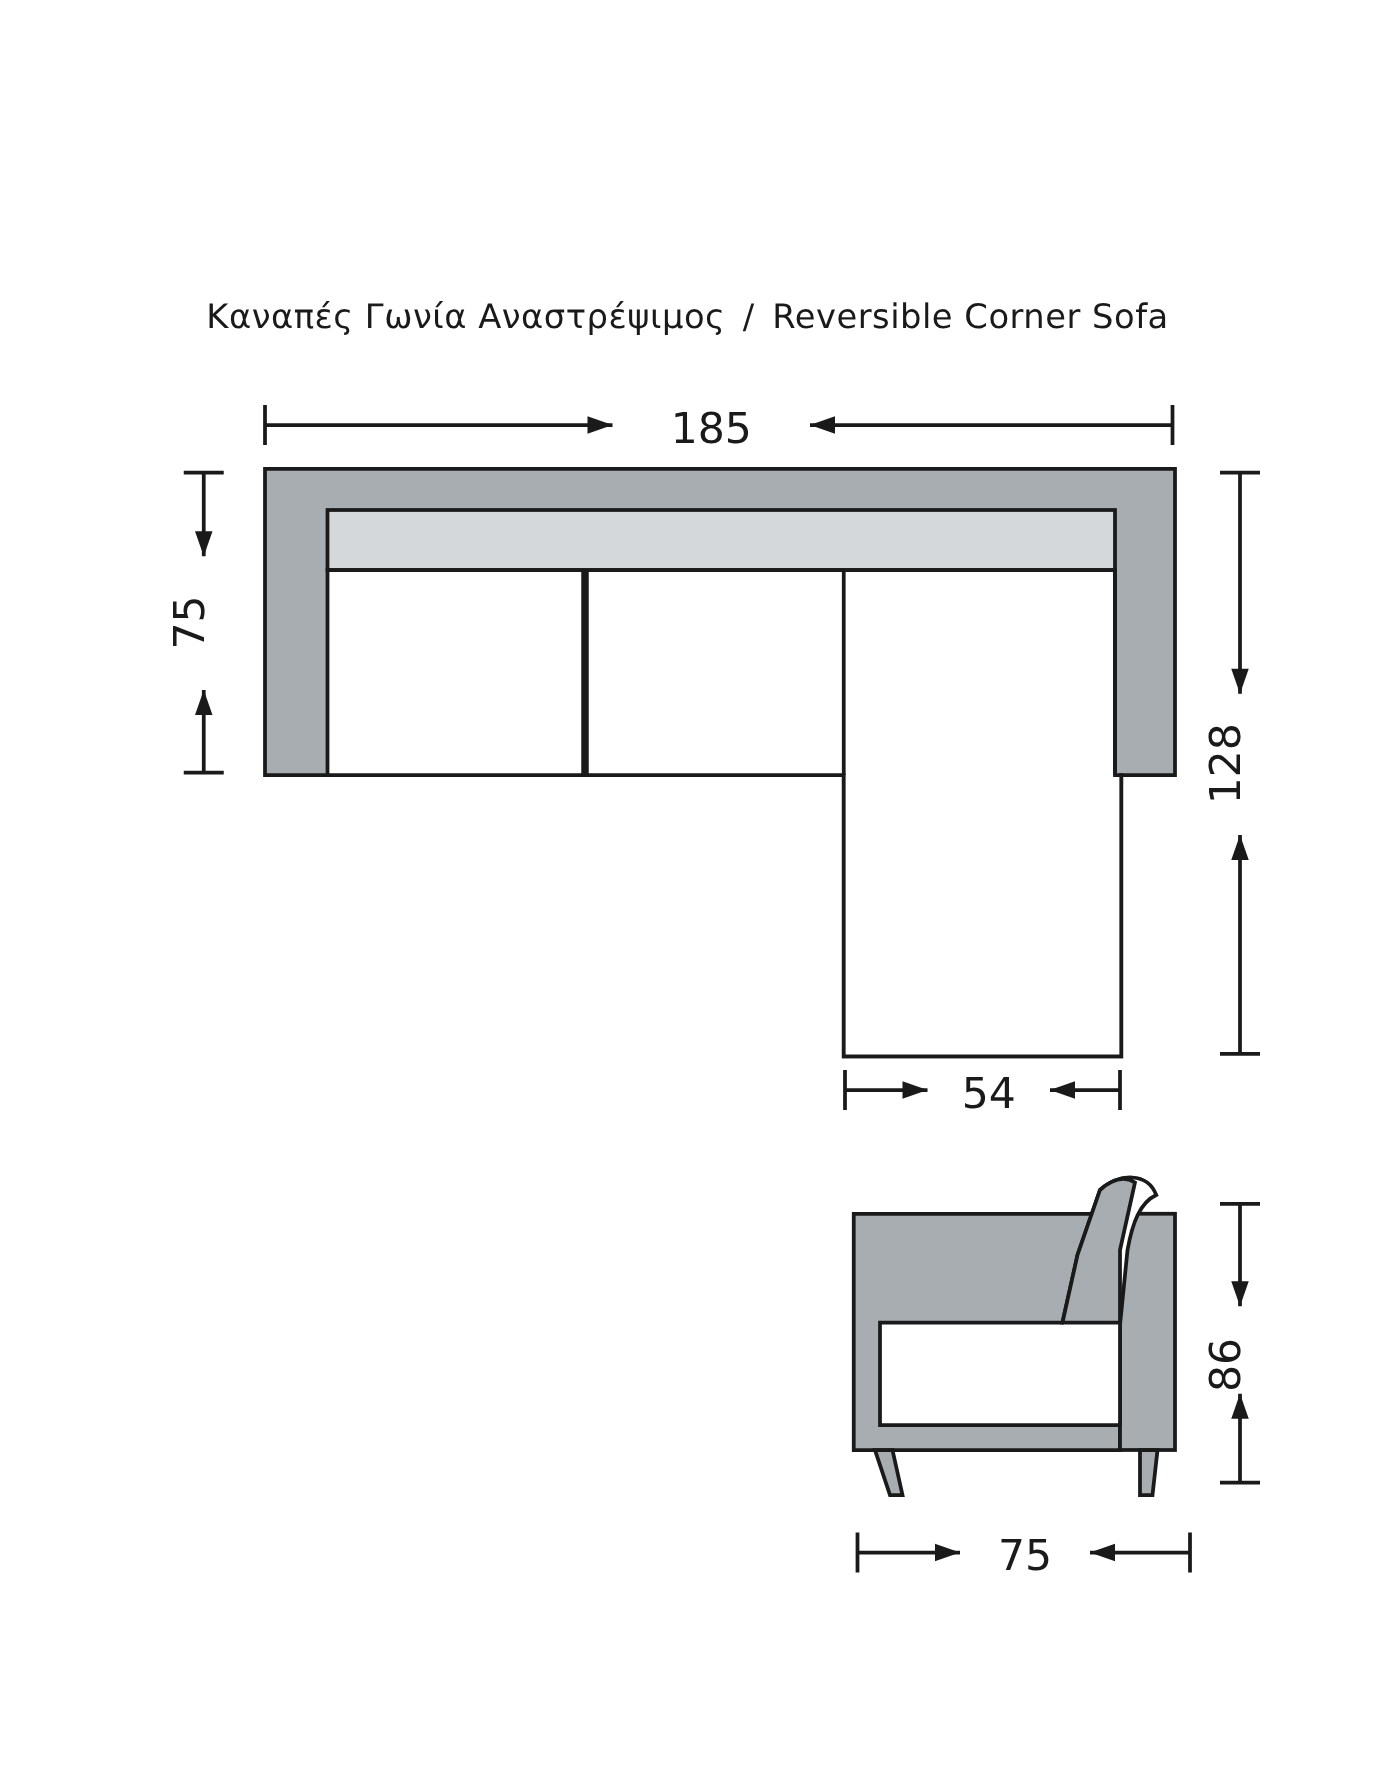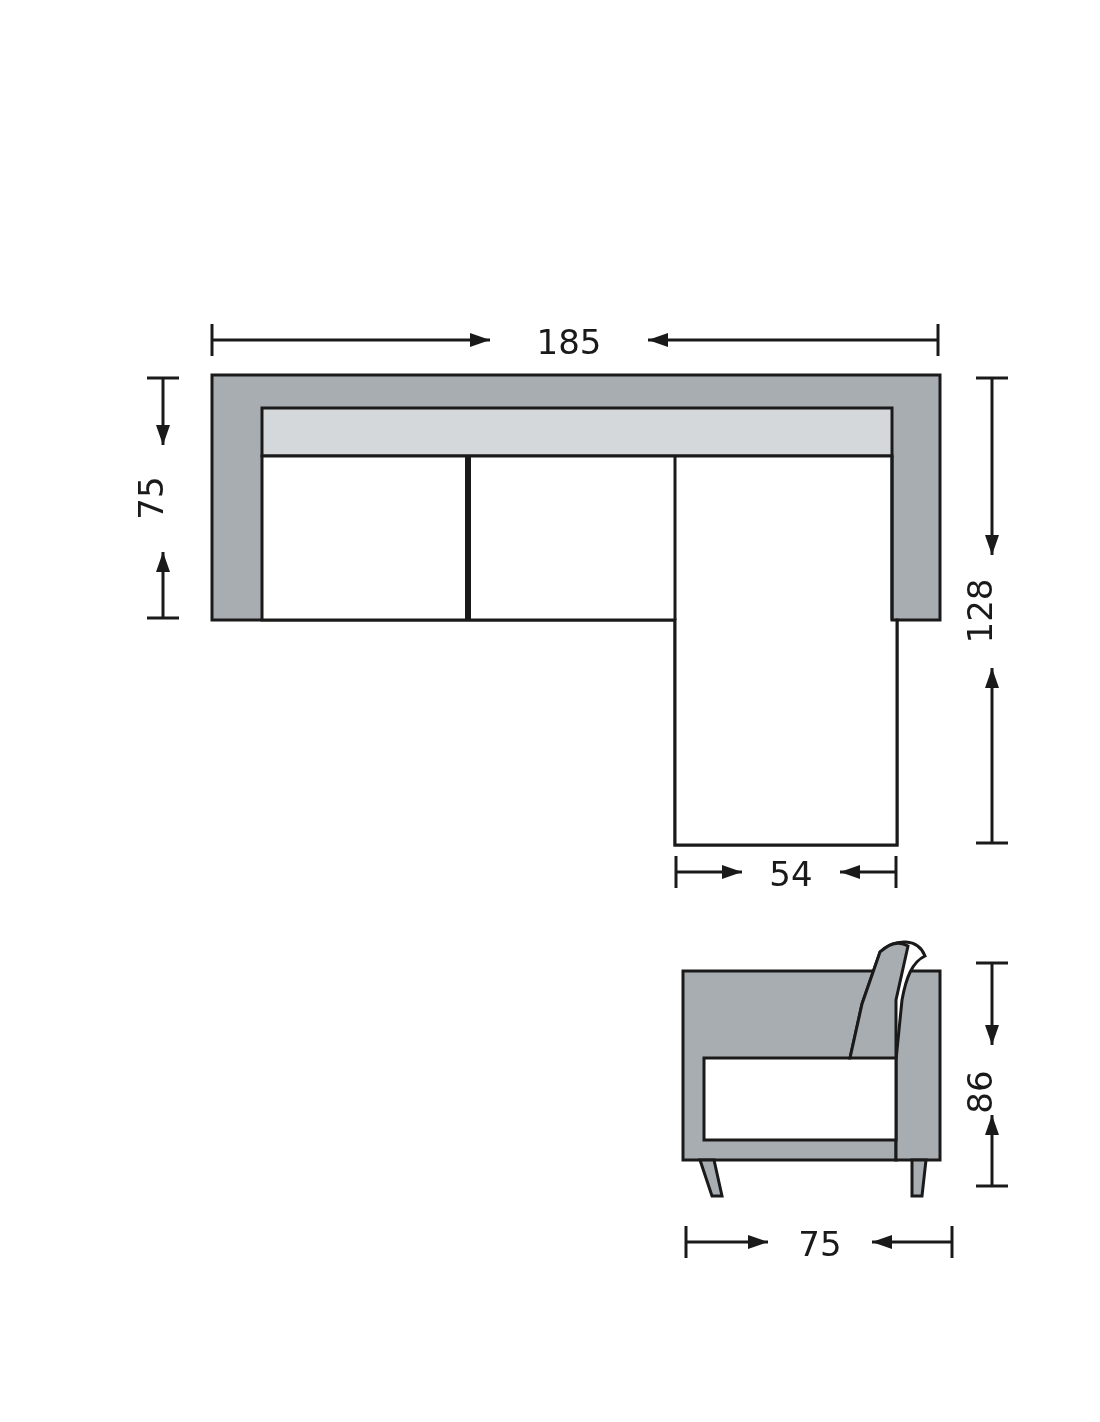--- a/index.html
+++ b/index.html
@@ -45,20 +45,23 @@
     font-family: "DejaVu Sans", sans-serif;
     font-size: 34px;
     fill: #1a1a1a;
   }
 </style>
 </head>
 <body>
 
 <div id="sheet">
 
+  <div class="title">
+    <span>Καναπές Γωνία Αναστρέψιμος</span><span class="sep">/</span><span>Reversible Corner Sofa</span>
+  </div>
 
   <svg width="1100" height="1422" viewBox="0 0 1100 1422">
 
     <g>
 
       <path d="M 212,375 L 940,375 L 940,620 L 897,620 L 897,845 L 675,845 L 675,620 L 212,620 Z" fill="#a8adb2" stroke="#1a1a1a" stroke-width="3"></path>
 
       <rect x="262" y="408" width="630" height="48" fill="#d5d8da" stroke="#1a1a1a" stroke-width="3"></rect>
 
       <path d="M 262,456 L 892,456 L 892,620 L 897,620 L 897,845 L 675,845 L 675,620 L 262,620 Z" fill="#ffffff" stroke="#1a1a1a" stroke-width="3"></path>

